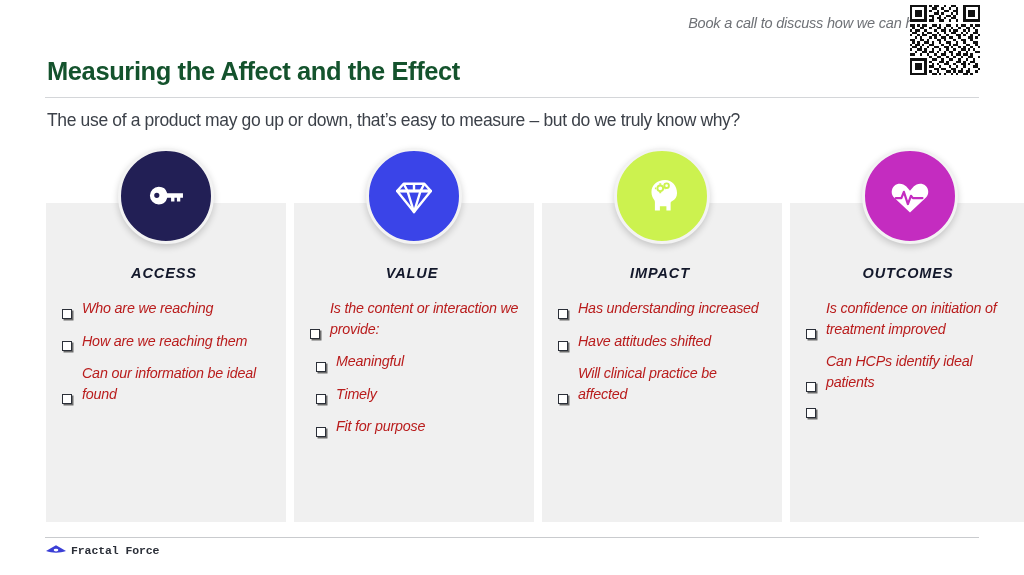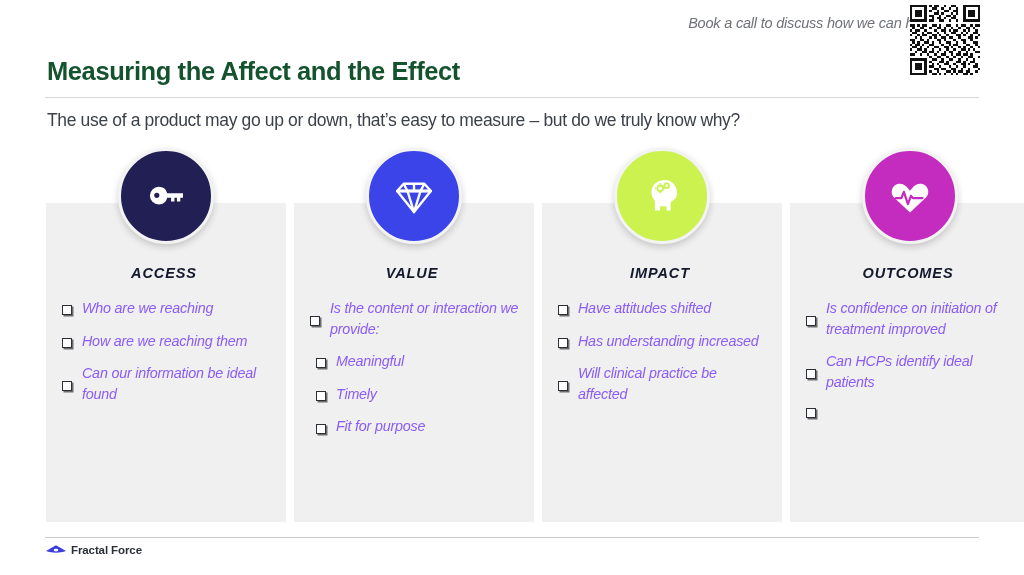--- a/index.html
+++ b/index.html
@@ -118,25 +118,25 @@
     font-size: 14.5px;
     font-weight: bold;
     letter-spacing: 0.9px;
     color: #13182b;
     margin-bottom: 17px;
   }
 
   .bullets { list-style: none; }
   .bullet {
     display: flex;
-    align-items: center;
+    align-items: flex-end;
     margin-bottom: 12px;
     font-size: 14.3px;
     line-height: 1.44;
-    color: #8b5cf6;
+    color: #b91c1c;
     letter-spacing: -0.2px;
   }
   .bullet .box {
     flex: 0 0 auto;
     width: 10px;
     height: 10px;
     margin: 4px 10px 0 6px;
     border: 1.6px solid #2b2f38;
     background: #ffffff;
     box-shadow: 1.5px 1.5px 0 rgba(0,0,0,0.55);
@@ -151,20 +151,21 @@
     width: 934px;
     height: 1px;
     background: #c9cbce;
   }
   .footer-logo {
     position: absolute;
     left: 45px;
     top: 543px;
     display: flex;
     align-items: center;
+    font-family: Liberation Mono, monospace;
   }
   .footer-mark { width: 22px; height: 14px; margin-right: 4px; }
   .footer-name {
     font-size: 11.5px;
     font-weight: bold;
     color: #2b2f38;
     letter-spacing: -0.1px;
   }
 </style>
 </head>
@@ -472,25 +473,25 @@
             <circle cx="11.1" cy="8.0" r="1.5"></circle>
             <circle cx="14.4" cy="6.6" r="1.2"></circle>
             <path d="M11.1 6.1v-.7M11.1 10.6v-.7M9.0 8.0h-.7M13.9 8.0h-.6"></path>
           </g>
         </svg>
       </div>
       <div class="col-title">IMPACT</div>
       <ul class="bullets">
         <li class="bullet">
           <span class="box"></span>
+          <span>Has understanding increased</span>
+        </li>
+        <li class="bullet">
+          <span class="box"></span>
           <span>Have attitudes shifted</span>
-        </li>
-        <li class="bullet">
-          <span class="box"></span>
-          <span>Has understanding increased</span>
         </li>
         <li class="bullet">
           <span class="box"></span>
           <span>Will clinical practice be affected</span>
         </li>
       </ul>
     </div>
 
     <div class="column">
       <div class="icon-circle" style="background:#c42cc0;">

